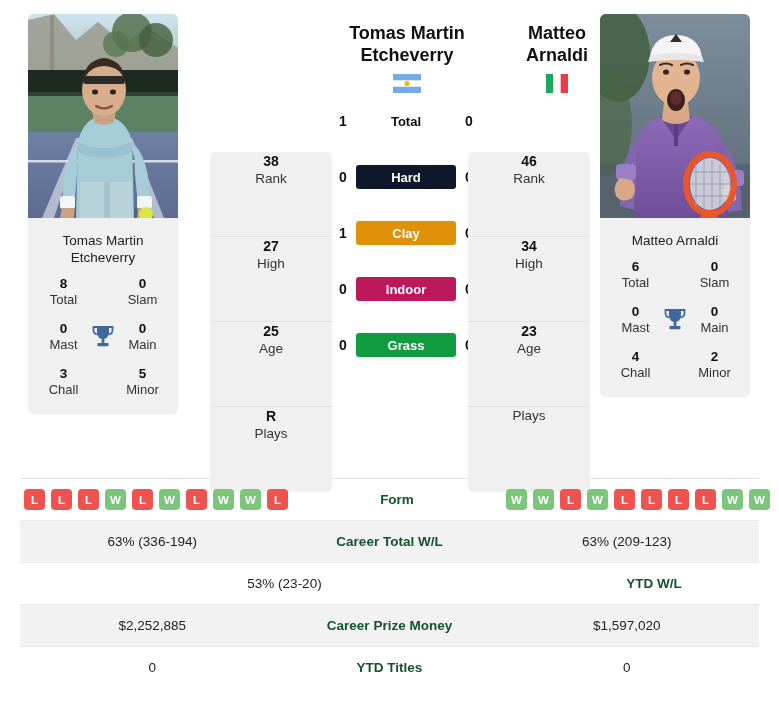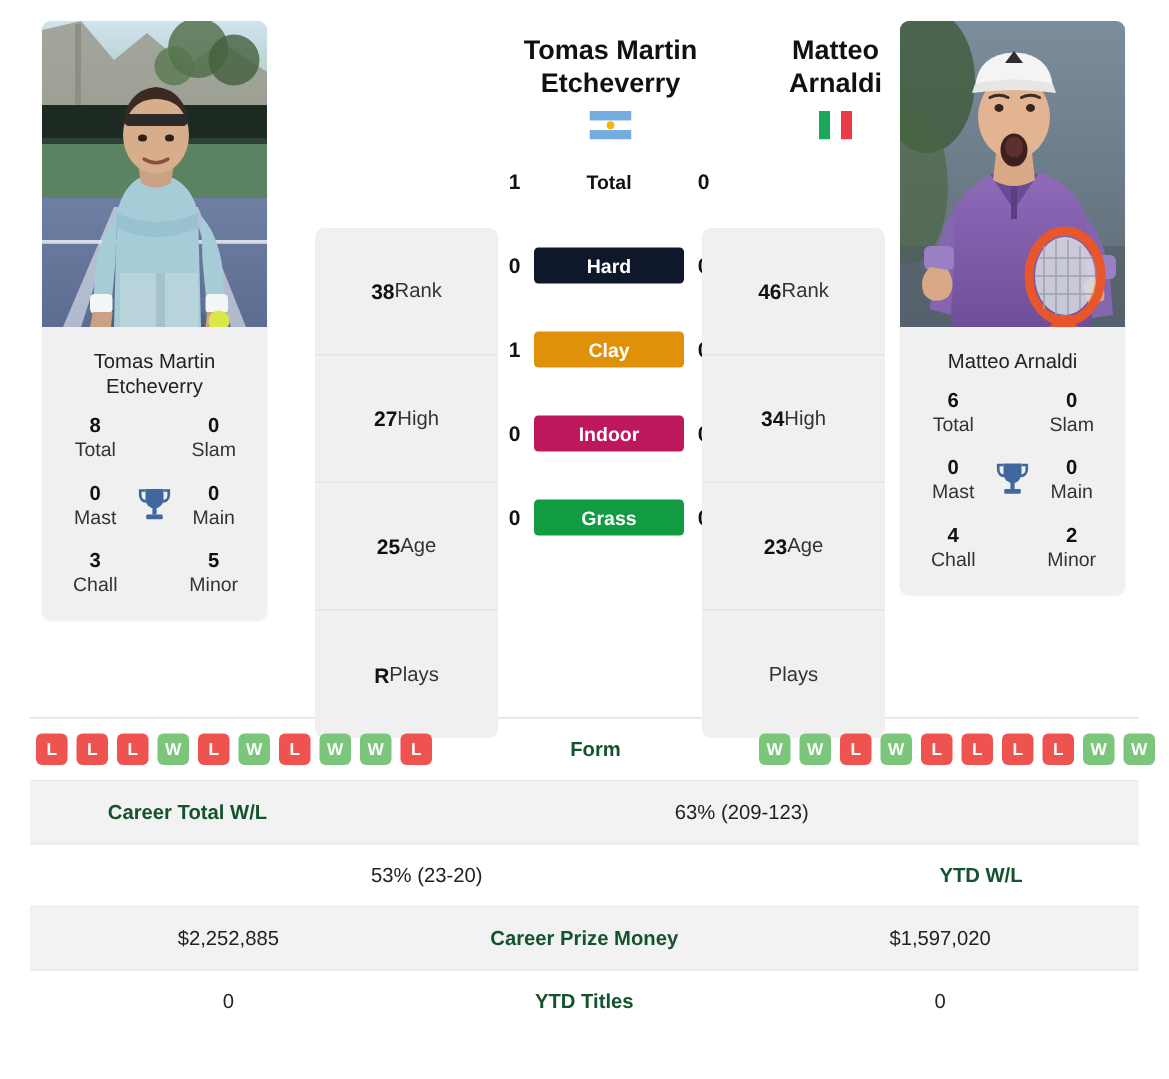--- a/index.html
+++ b/index.html
@@ -104,23 +104,23 @@
   .info-col.rightinfo { margin-left: 0; }
   .info-card {
     background: #f0f0f0;
     border-radius: 6px;
     overflow: hidden;
   }
   .info-cell {
     height: 85px;
     box-sizing: border-box;
     display: flex;
-    flex-direction: row;
-    align-items: center;
-    justify-content: center;
+    flex-direction: column;
+    align-items: center;
+    justify-content: flex-start;
     border-bottom: 1px solid #e3e3e3;
   }
   .info-cell:last-child { border-bottom: none; }
   .info-val {
     font-weight: bold;
     font-size: 14px;
     color: #111;
     line-height: 18px;
   }
   .info-lab {
@@ -587,20 +587,21 @@
           <span class="badge l">L</span>
           <span class="badge l">L</span>
           <span class="badge l">L</span>
           <span class="badge w">W</span>
           <span class="badge w">W</span>
         </div>
     </div>
   </div>
 
   <div class="srow shaded">
+    <div class="scell">63% (336-194)</div>
     <div class="scell mid">Career Total W/L</div>
     <div class="scell">63% (209-123)</div>
   </div>
 
   <div class="srow">
     <div class="scell">53% (23-20)</div>
     <div class="scell mid">YTD W/L</div>
   </div>
 
   <div class="srow shaded">

